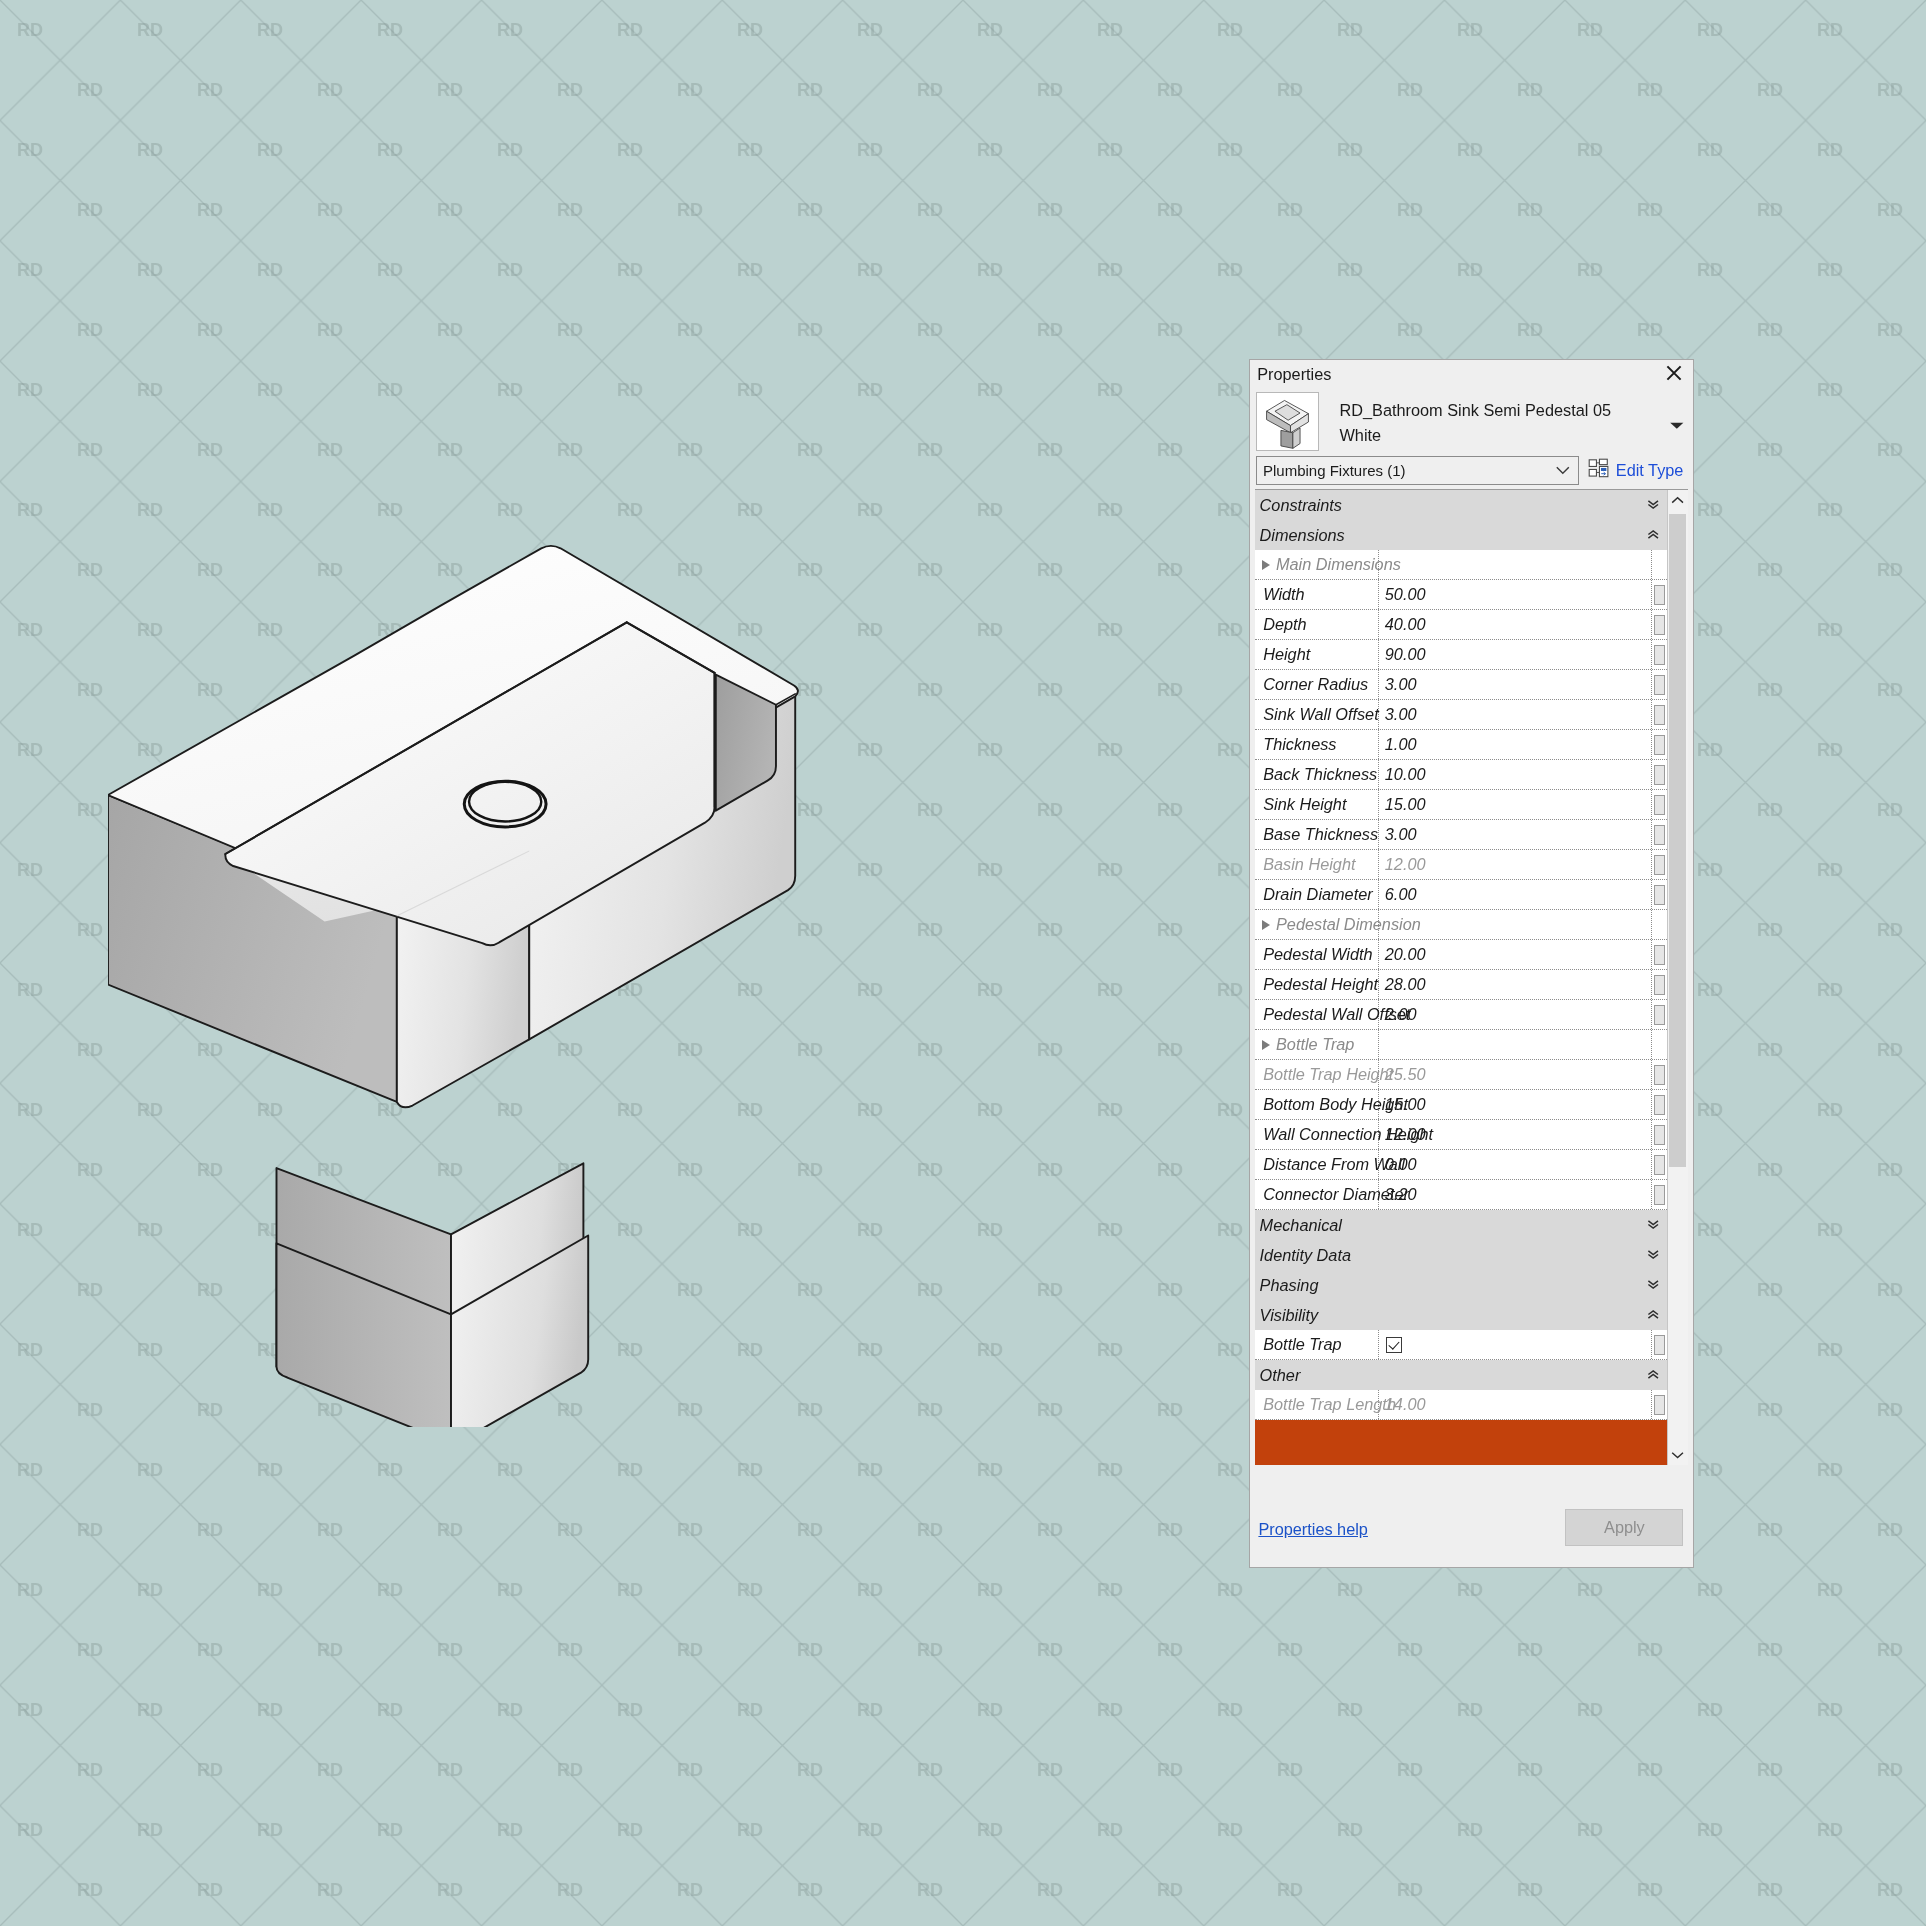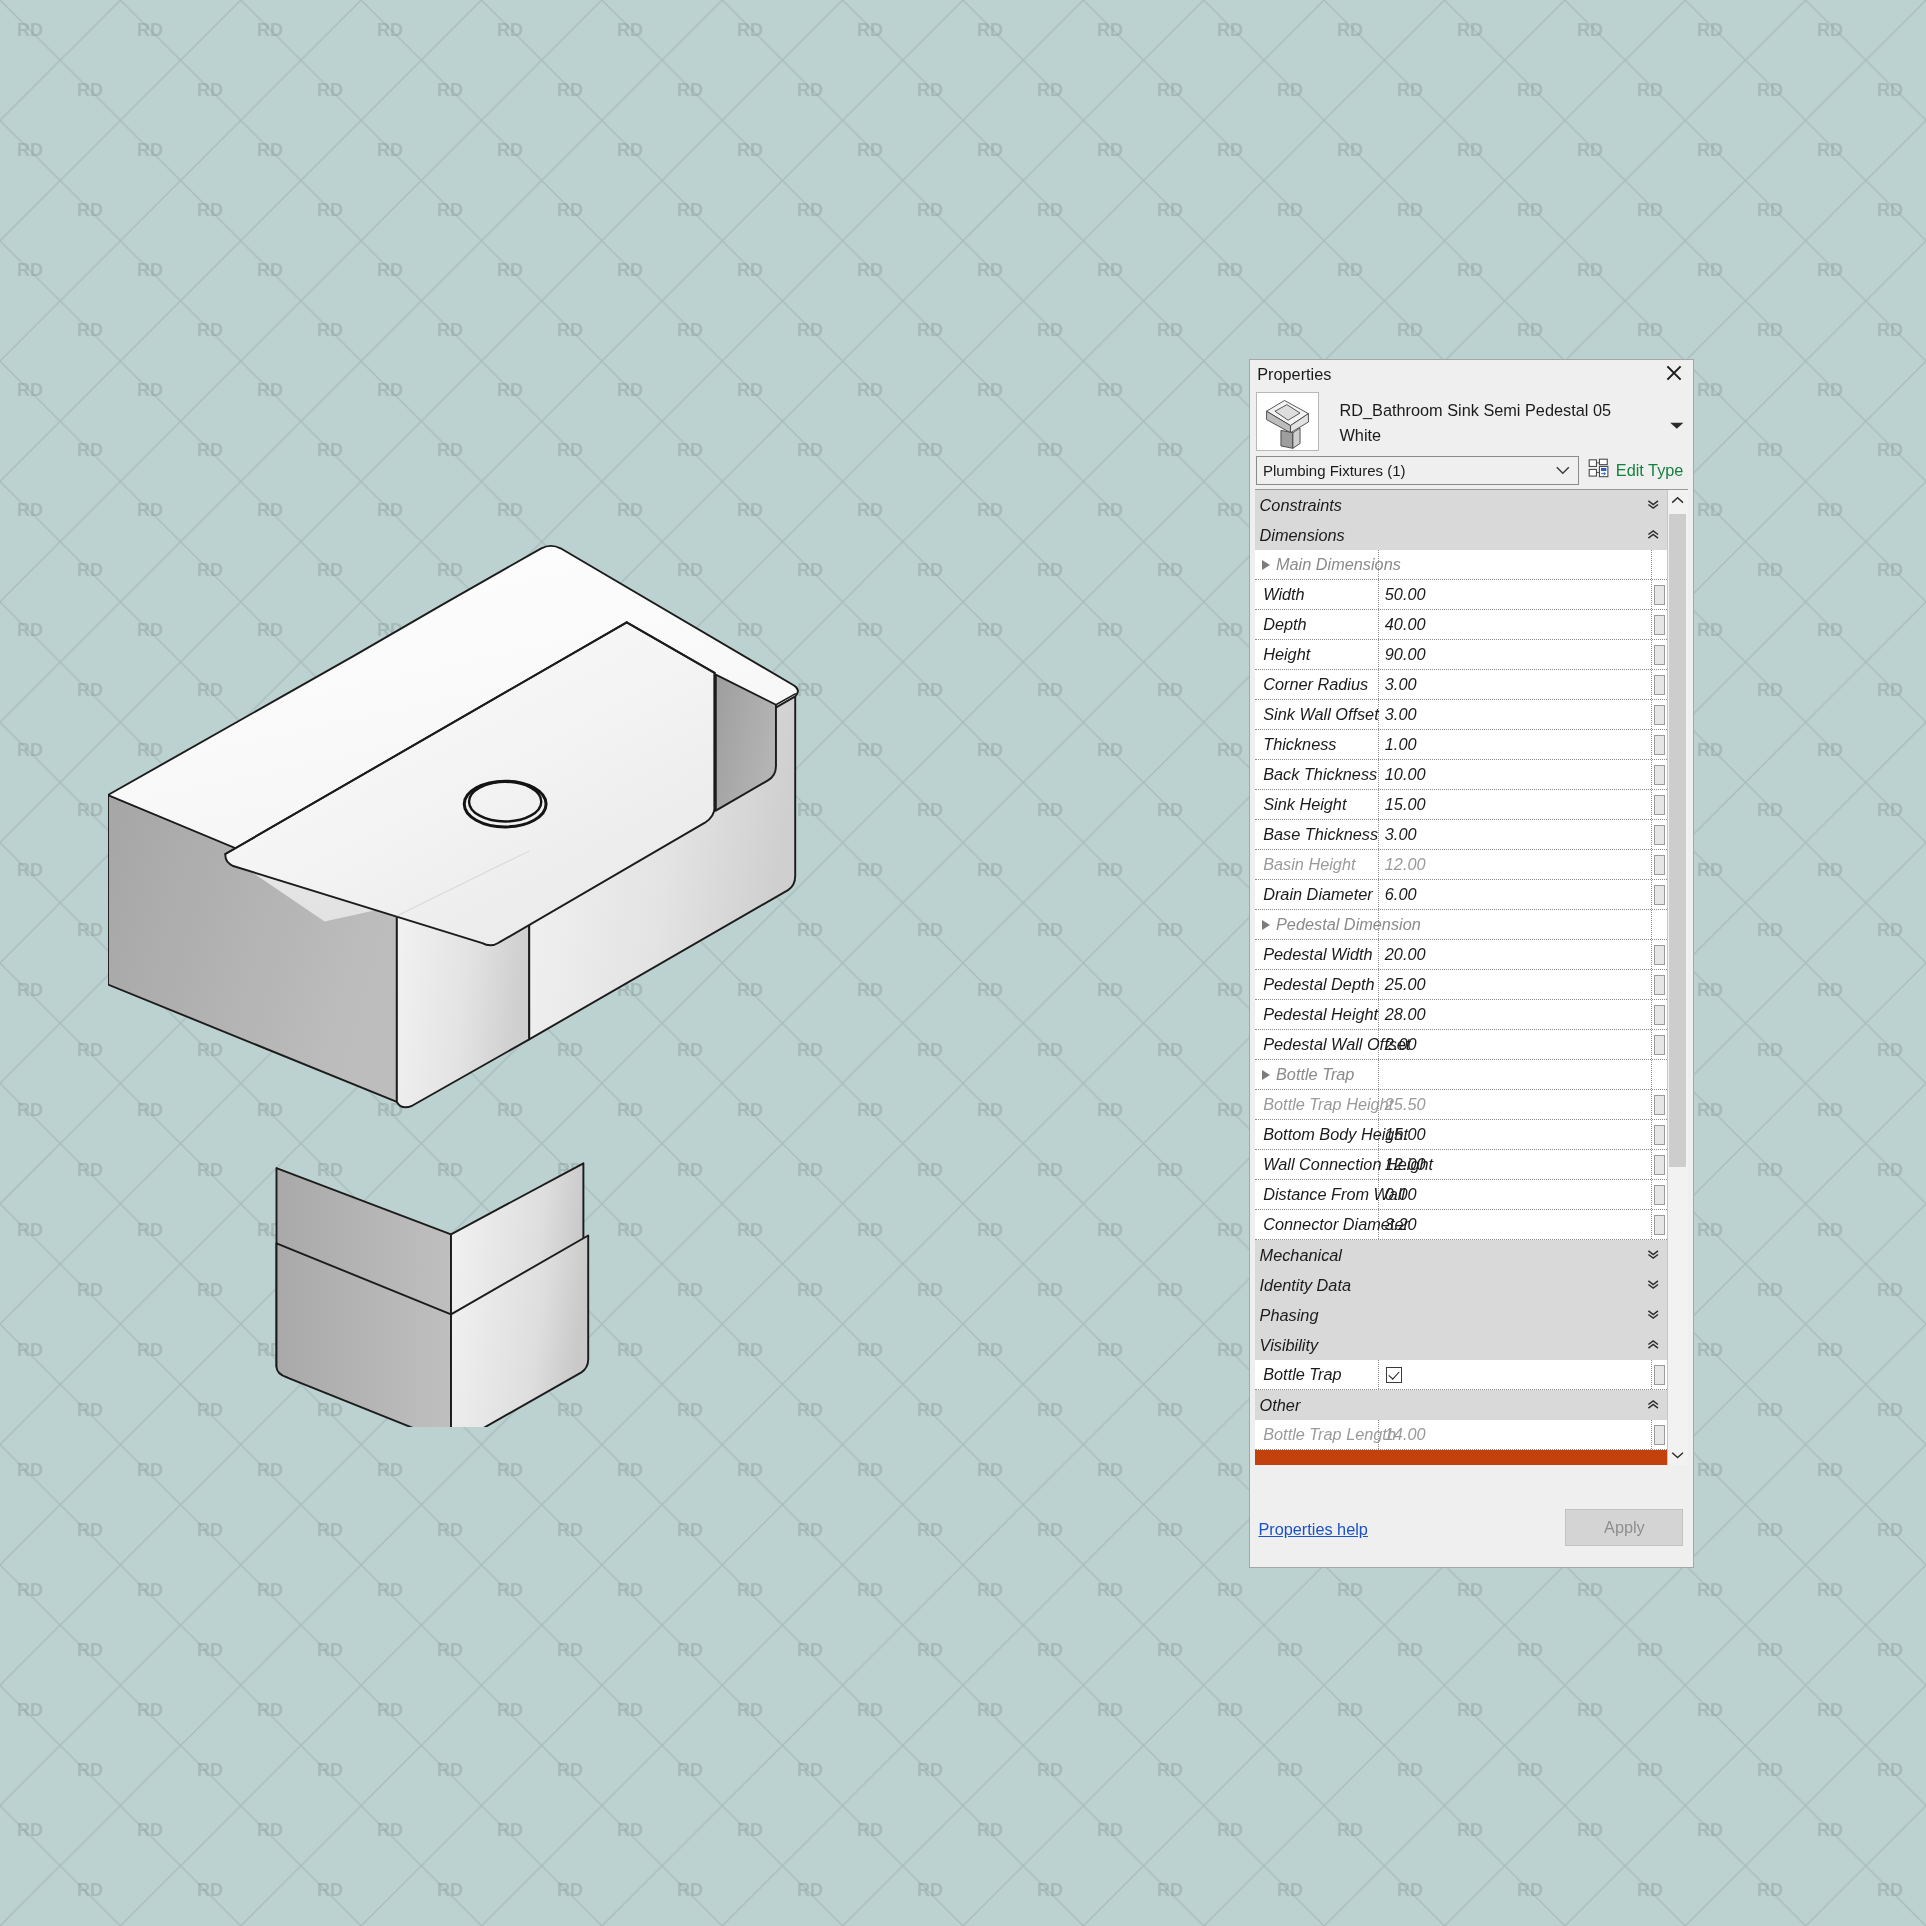--- a/index.html
+++ b/index.html
@@ -158,21 +158,21 @@
     flex: 0 0 auto;
     display: flex;
     align-items: center;
     gap: 6px;
     margin-left: 9.6px;
     padding-right: 3.6px;
     cursor: pointer;
   }
   #edit-type-btn .label {
     font-size: 16.3px;
-    color: #15803d;
+    color: #1d4ed8;
   }
 
   
   #prop-area {
     position: relative;
     display: flex;
     height: 976px;
     margin: 0 4.8px 0 4.8px;
     border-top: 0.6px solid #9a9a9a;
     box-sizing: border-box;
@@ -1730,31 +1730,20 @@
             </div>
             <div class="prop-value">
               <span>20.00</span>
             </div>
             <div class="prop-btn-cell">
               <span class="mini-btn"></span>
             </div>
           </div>
           <div class="prop-row">
             <div class="prop-name">
-              <span>Pedestal Depth</span>
-            </div>
-            <div class="prop-value">
-              <span>25.00</span>
-            </div>
-            <div class="prop-btn-cell">
-              <span class="mini-btn"></span>
-            </div>
-          </div>
-          <div class="prop-row">
-            <div class="prop-name">
               <span>Pedestal Height</span>
             </div>
             <div class="prop-value">
               <span>28.00</span>
             </div>
             <div class="prop-btn-cell">
               <span class="mini-btn"></span>
             </div>
           </div>
           <div class="prop-row">

